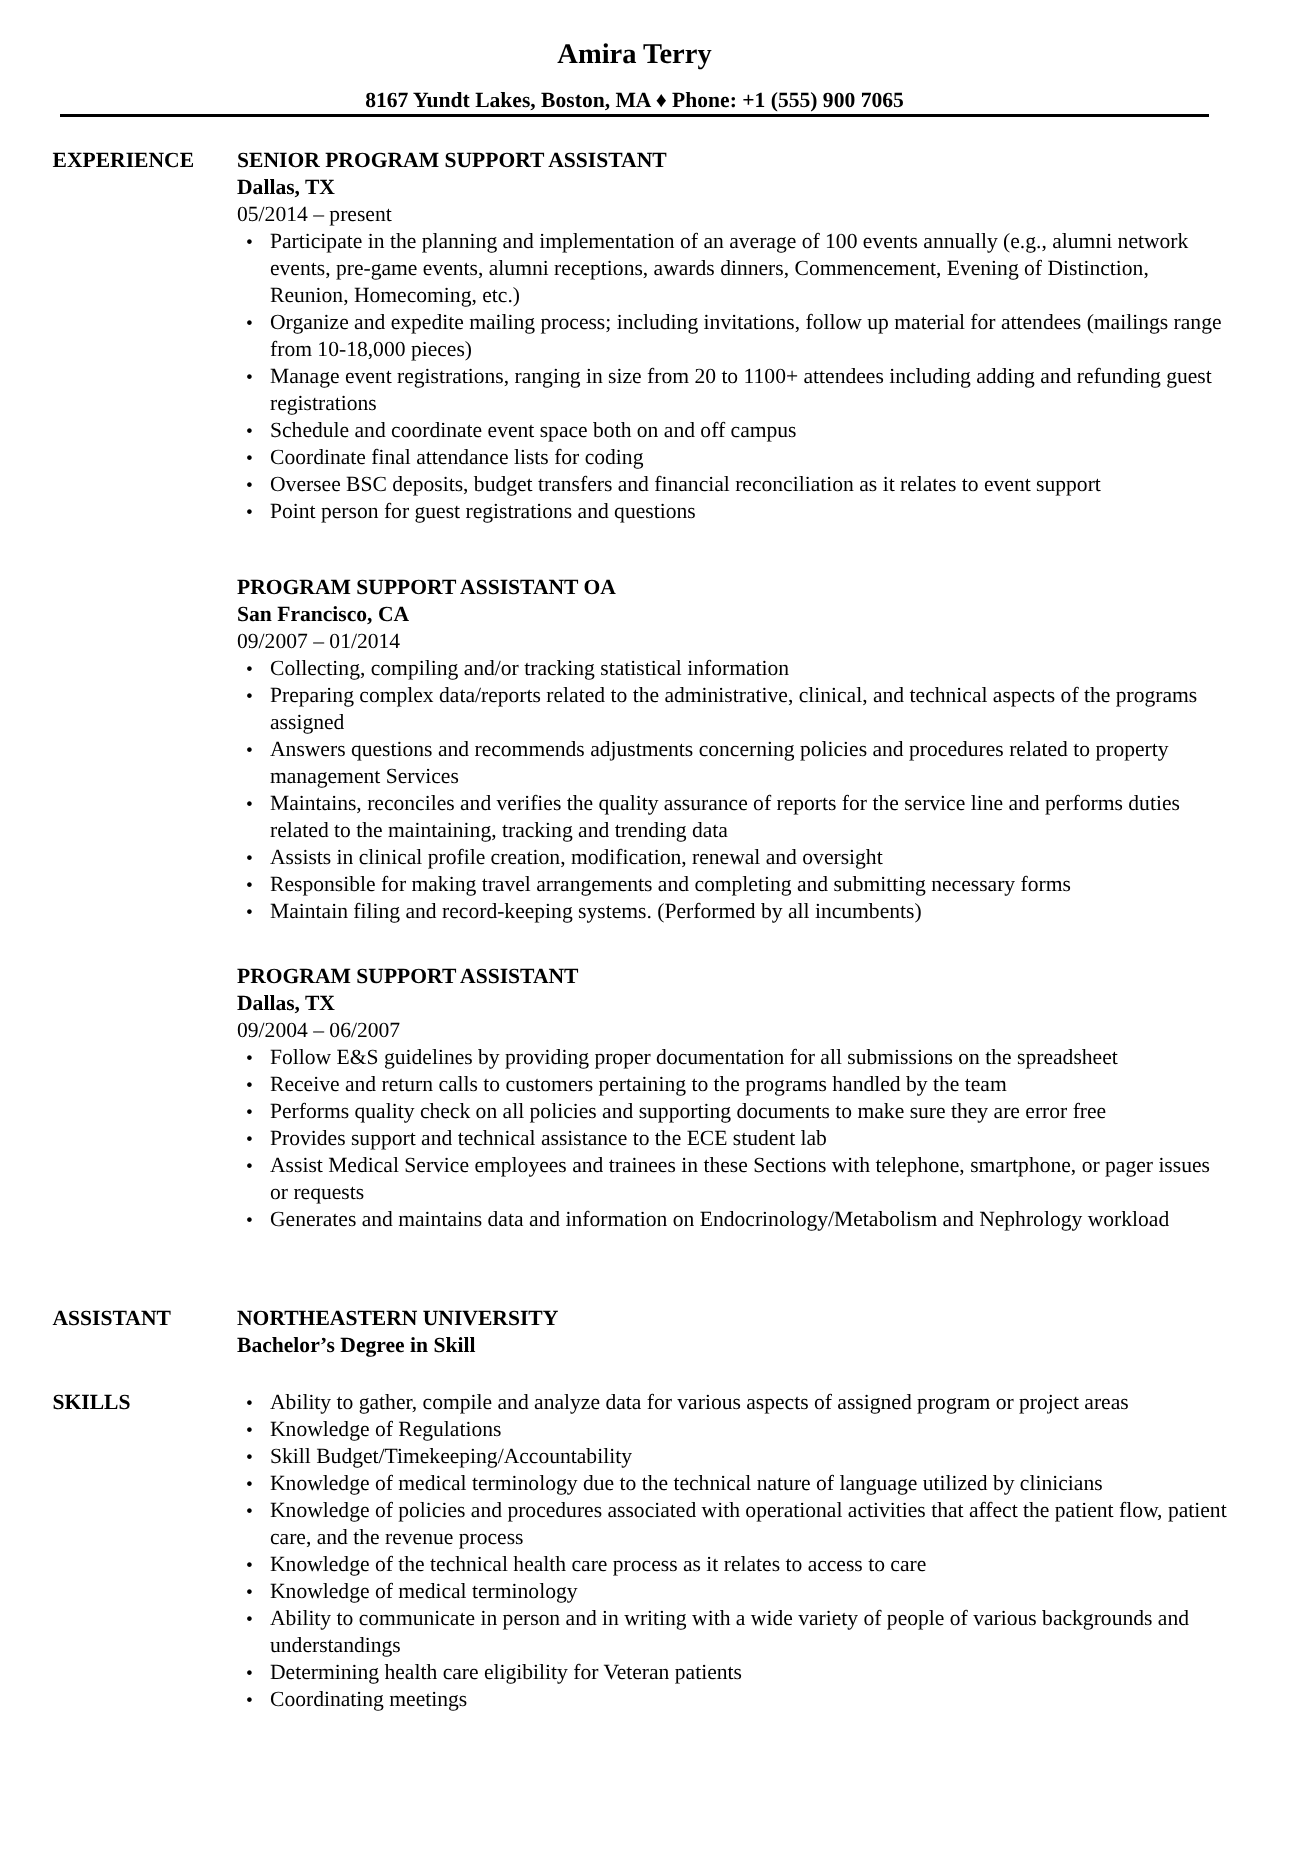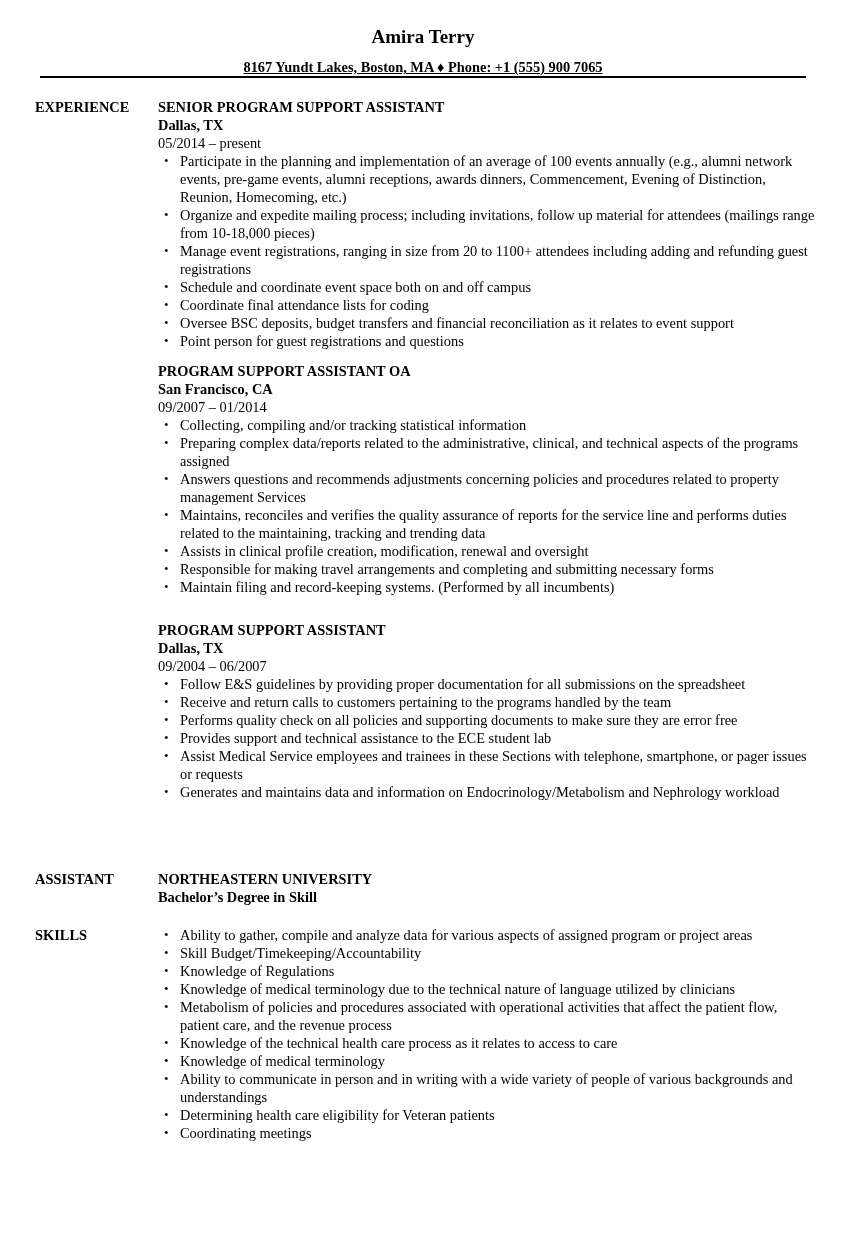--- a/index.html
+++ b/index.html
@@ -8,32 +8,32 @@
     font-family: "Liberation Serif", "DejaVu Serif", serif;
     color: #000000; font-size: 14.4px; line-height: 18px;
   }
   .header { position: absolute; left: 0; top: 0; width: 860px; }
   .name {
     position: absolute; top: 26px; left: 0; width: 846px; text-align: center;
     font-weight: bold; font-size: 19px; line-height: 22px;
   }
   .contact {
     position: absolute; top: 58px; left: 0; width: 846px; text-align: center;
-    font-weight: bold; font-size: 14.4px; line-height: 18px; text-decoration: underline;
+    font-weight: bold; font-size: 14.4px; line-height: 18px;
   }
   .rule {
     position: absolute; top: 76px; left: 40px; width: 766px; height: 2px; background: #000;
   }
   .section { position: absolute; left: 0; width: 860px; }
   .section-label {
     position: absolute; left: 35px; top: 0; font-weight: bold; font-size: 14.4px;
     line-height: 18px; letter-spacing: 0;
   }
   .section-body { position: absolute; left: 158px; top: 0; width: 660px; }
-  .job { margin-bottom: 12px; }
+  .job { margin-bottom: 33px; }
   .job-title { font-weight: bold; line-height: 18px; }
   .job-loc { font-weight: bold; line-height: 18px; }
   .job-dates { line-height: 18px; }
   ul.bullets { list-style: none; margin: 0; padding: 0; }
   ul.bullets li {
     position: relative; padding-left: 22px; line-height: 18px; width: 638px;
   }
   ul.bullets li::before {
     content: "\2022"; position: absolute; left: 6px; top: 0; font-size: 13px;
   }
@@ -106,24 +106,24 @@
     <div class="edu-school">NORTHEASTERN UNIVERSITY</div>
     <div class="edu-degree">Bachelor’s Degree in Skill</div>
   </div>
 </div>
 
 <div class="section" style="top:926px;">
   <div class="section-label">SKILLS</div>
   <div class="section-body">
     <ul class="bullets">
       <li>Ability to gather, compile and analyze data for various aspects of assigned program or project areas</li>
+      <li>Knowledge of Regulations</li>
       <li>Skill Budget/Timekeeping/Accountability</li>
-      <li>Knowledge of Regulations</li>
       <li>Knowledge of medical terminology due to the technical nature of language utilized by clinicians</li>
-      <li>Metabolism of policies and procedures associated with operational activities that affect the patient flow, patient care, and the revenue process</li>
+      <li>Knowledge of policies and procedures associated with operational activities that affect the patient flow, patient care, and the revenue process</li>
       <li>Knowledge of the technical health care process as it relates to access to care</li>
       <li>Knowledge of medical terminology</li>
       <li>Ability to communicate in person and in writing with a wide variety of people of various backgrounds and understandings</li>
       <li>Determining health care eligibility for Veteran patients</li>
       <li>Coordinating meetings</li>
     </ul>
   </div>
 </div>
 
 </body></html>

